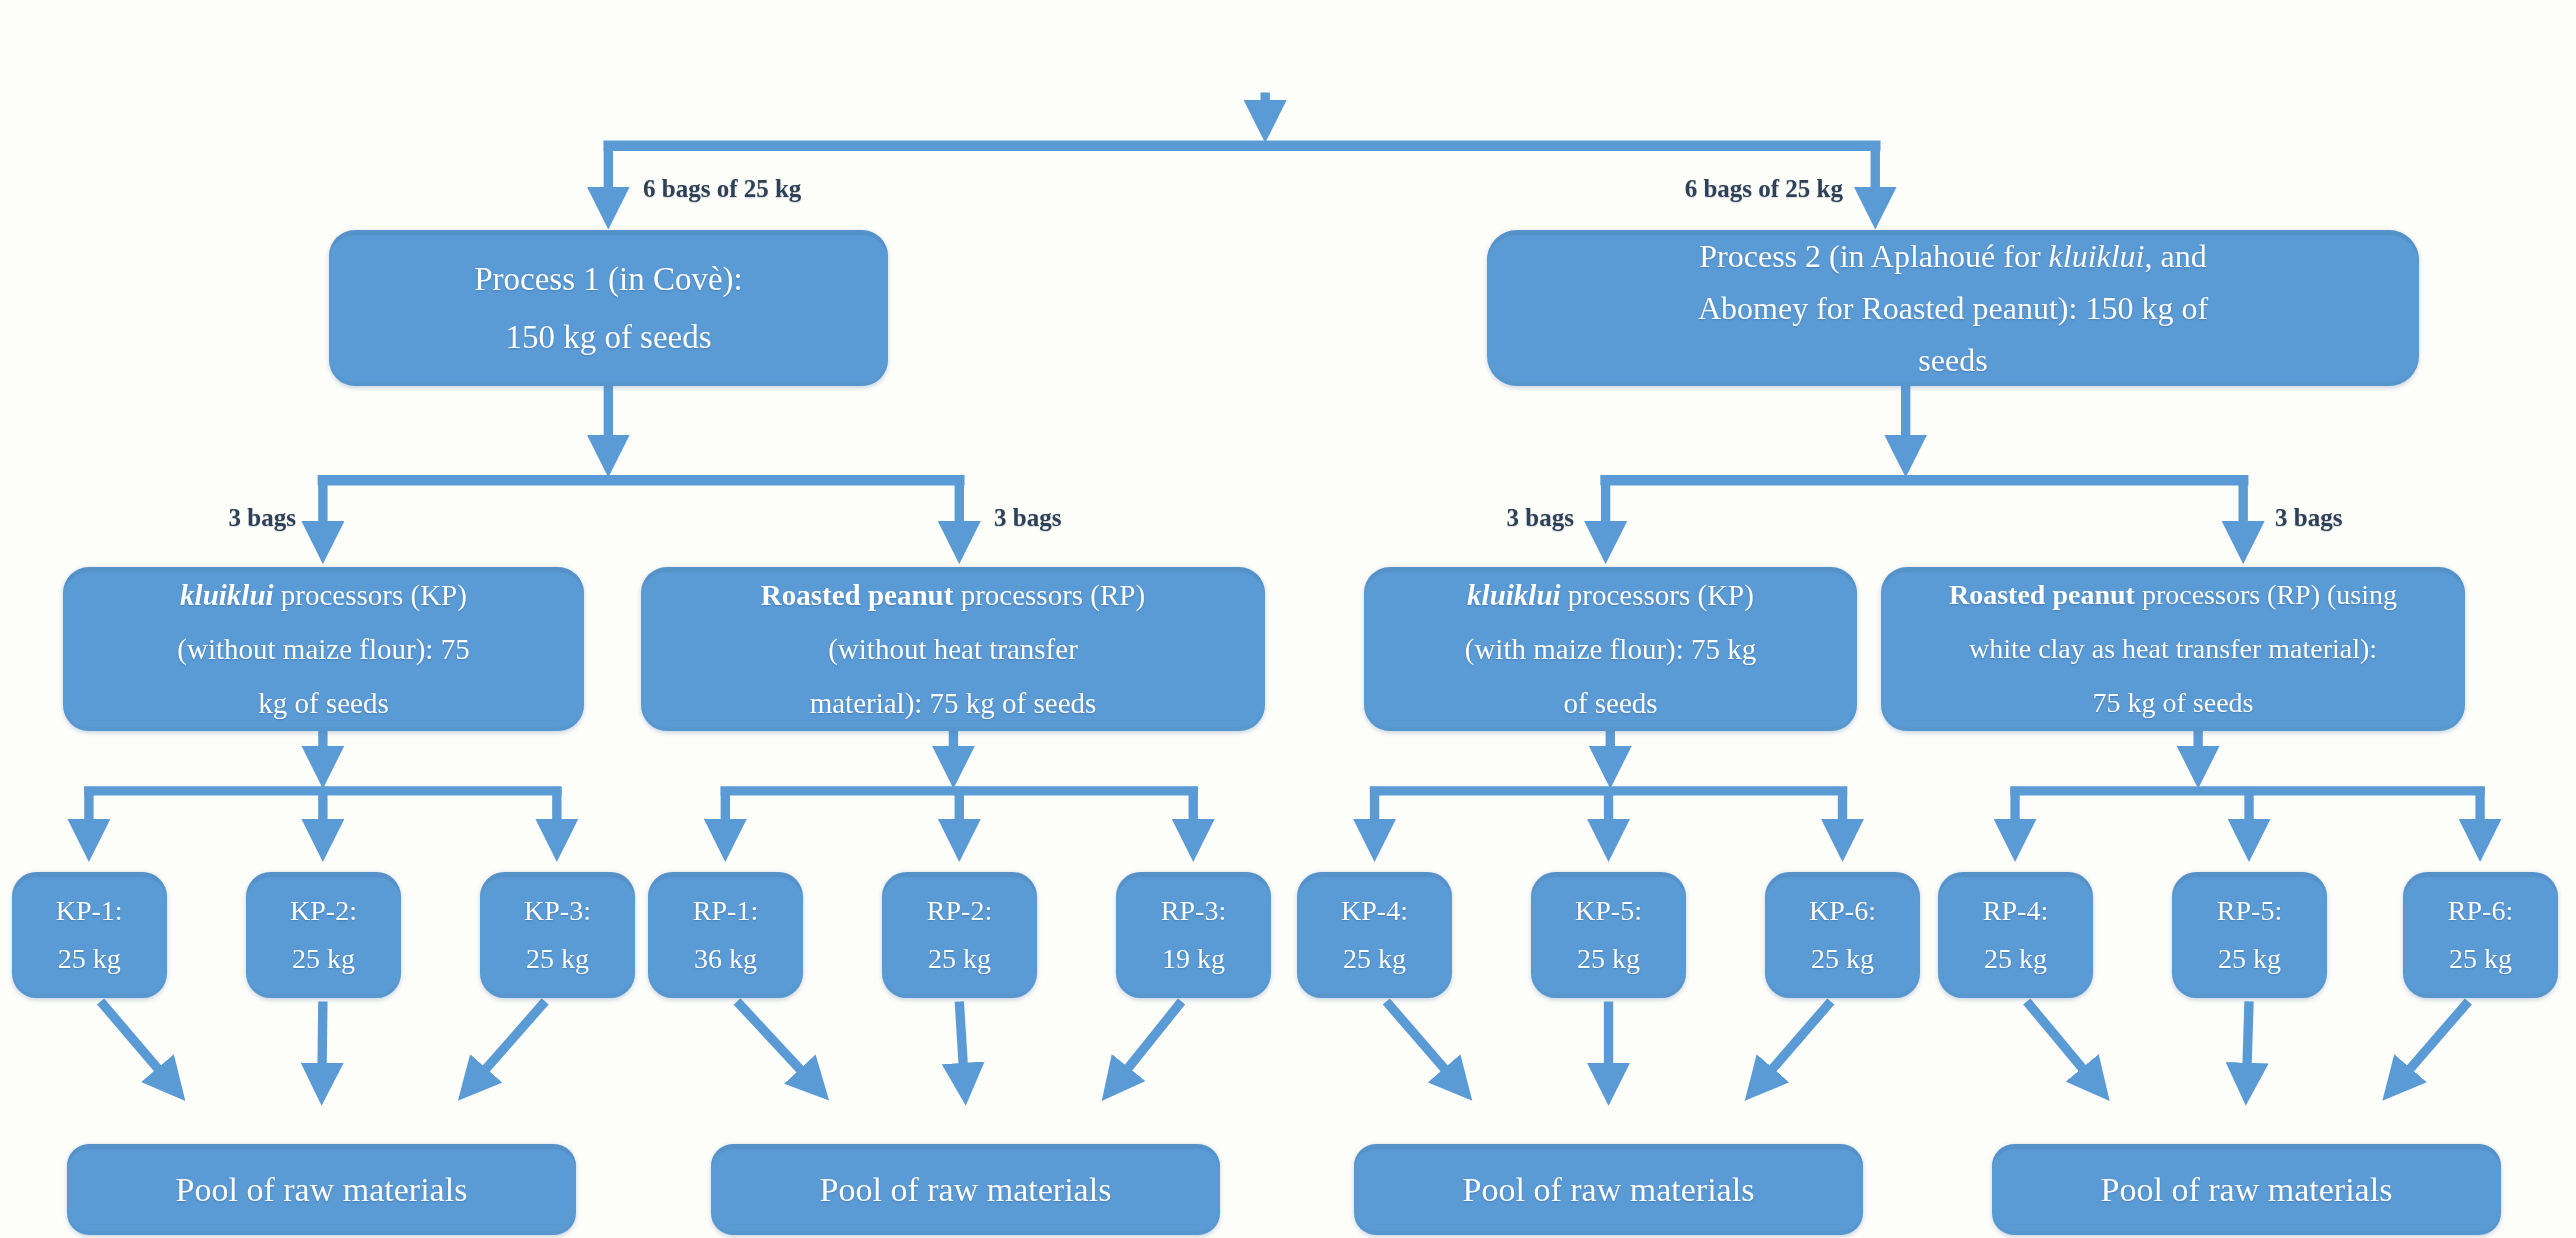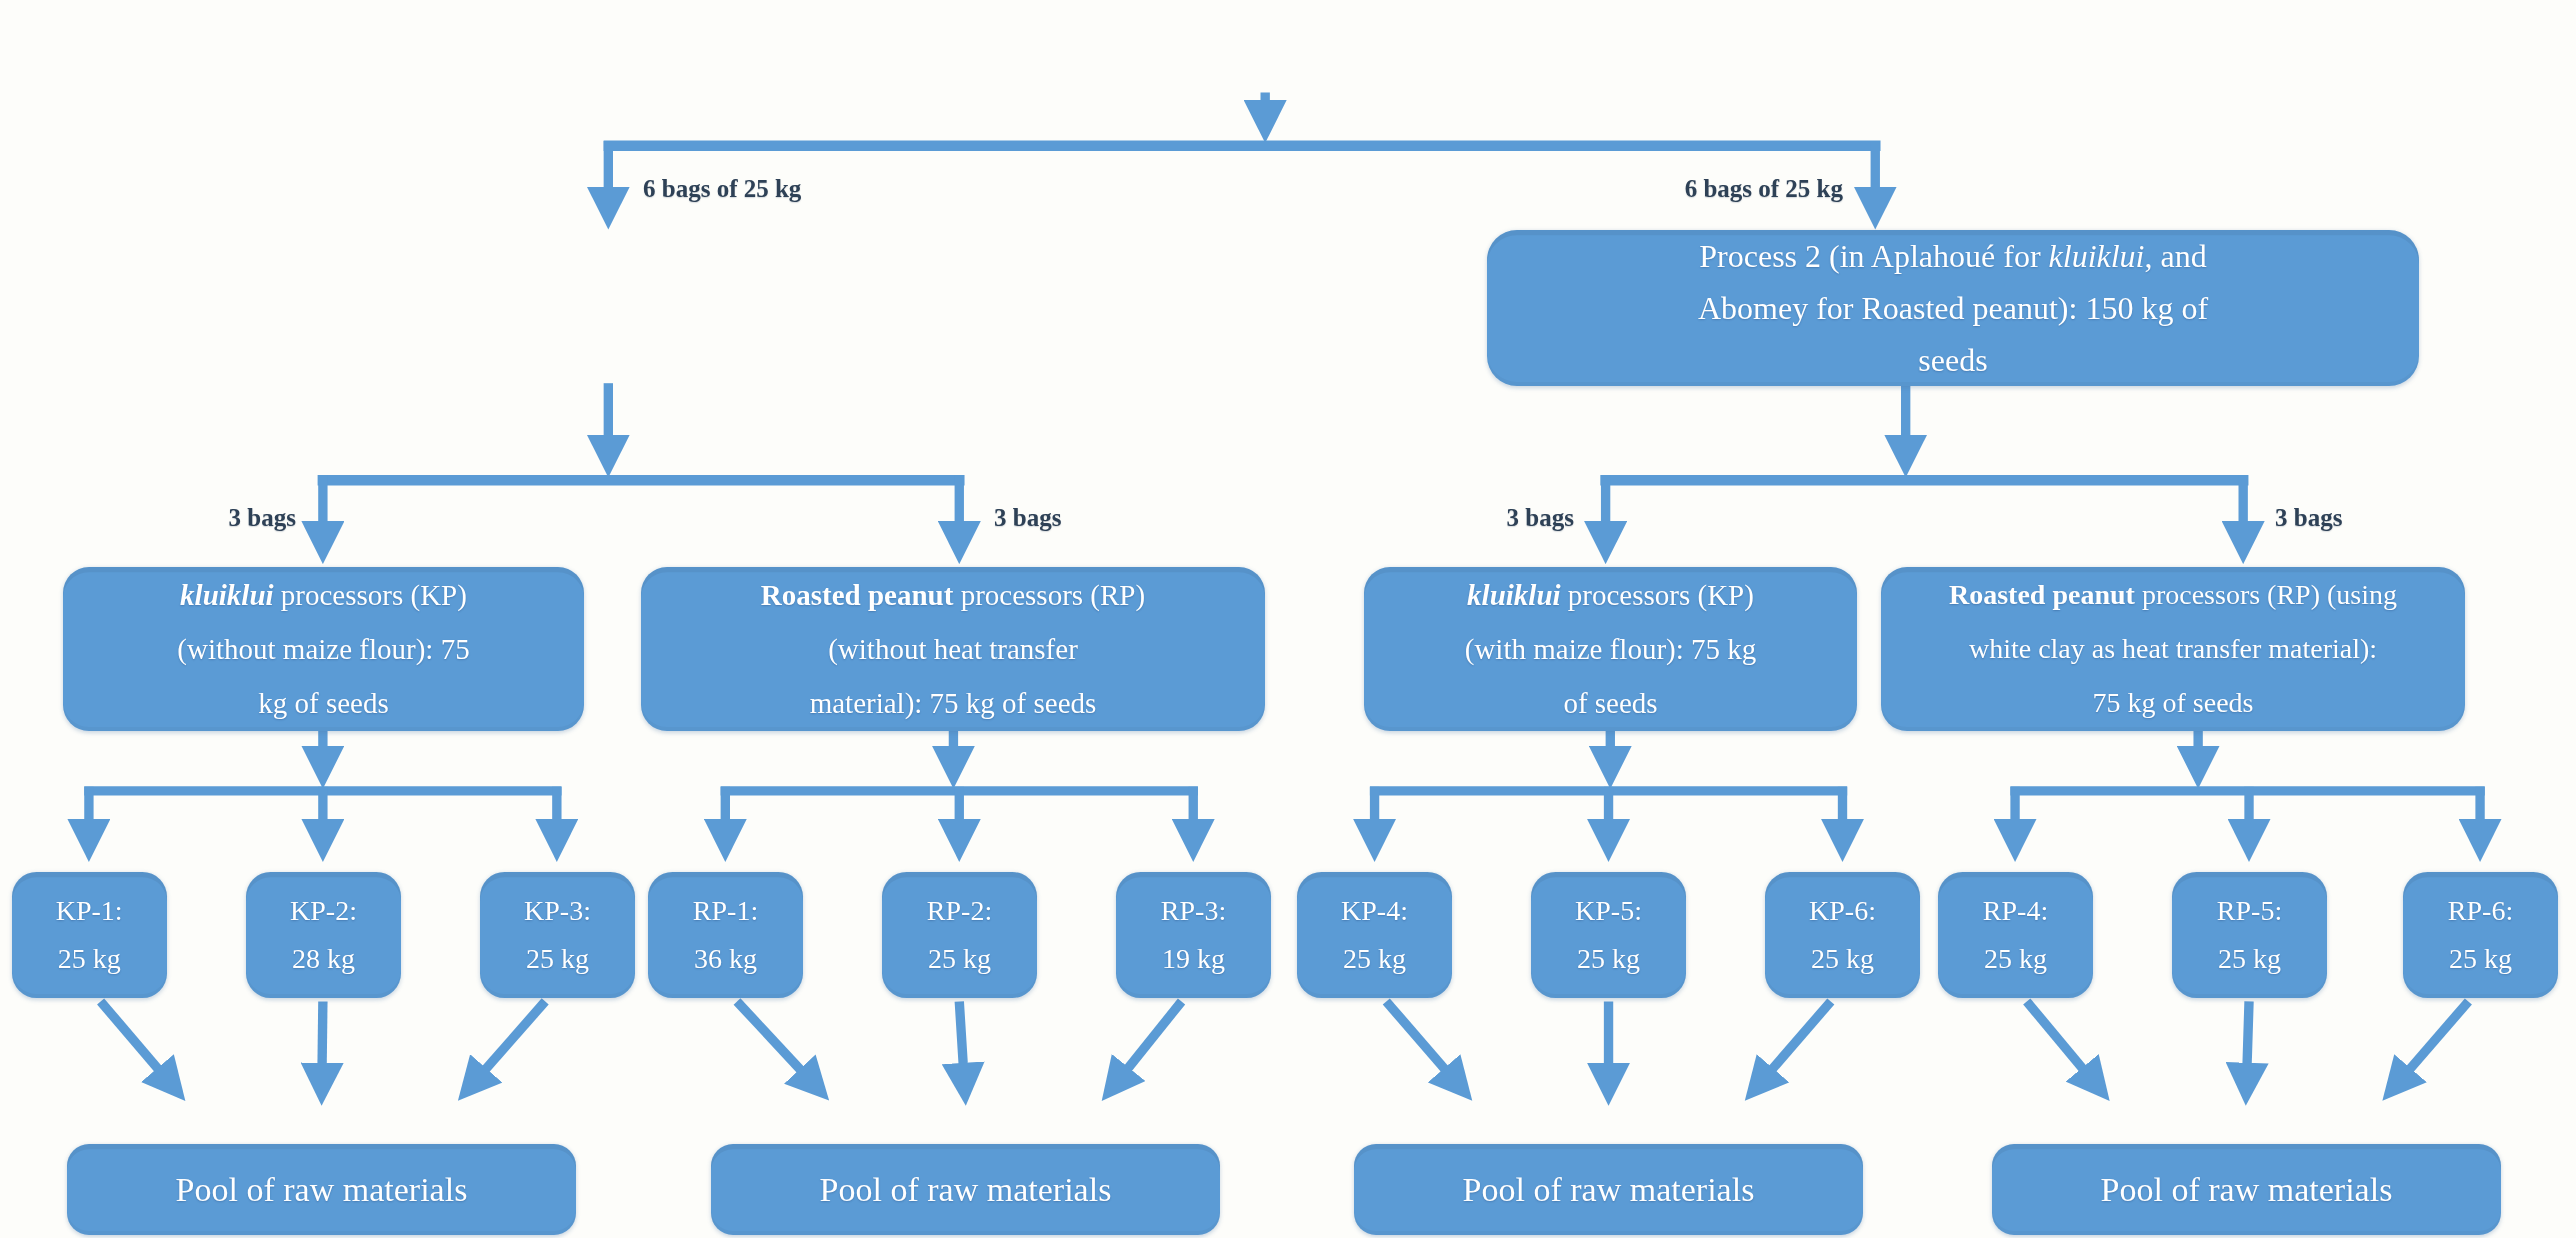--- a/index.html
+++ b/index.html
@@ -106,41 +106,43 @@
     <line class="fl" x1="2370" y1="1712" x2="2505" y2="1868" marker-end="url(#ah)"></line>
     <line class="fl" x1="2750" y1="1712" x2="2750" y2="1872" marker-end="url(#ah)"></line>
     <line class="fl" x1="3130" y1="1712" x2="2995" y2="1868" marker-end="url(#ah)"></line>
 
     <line class="fl" x1="3465" y1="1712" x2="3595" y2="1868" marker-end="url(#ah)"></line>
     <line class="fl" x1="3845" y1="1712" x2="3840" y2="1872" marker-end="url(#ah)"></line>
     <line class="fl" x1="4220" y1="1712" x2="4085" y2="1868" marker-end="url(#ah)"></line>
   </svg>
 
 
+  <div class="node n-p1"><span><span>Process 1 (in Covè):
+150 kg of  seeds</span></span></div>
   <div class="node n-p2"><span><span>Process 2 (in Aplahoué for </span><span style="font-style: italic;">kluiklui</span><span>, and
 Abomey for Roasted peanut): 150 kg of
 seeds</span></span></div>
 
   <div class="node n-kpl"><span><span style="font-weight: 700; font-style: italic;">kluiklui</span><span> processors (KP)
 (without maize flour): 75
 kg of  seeds</span></span></div>
   <div class="node n-rpl"><span><span style="font-weight: 700;">Roasted peanut</span><span> processors (RP)
 (without heat transfer
 material): 75 kg of  seeds</span></span></div>
   <div class="node n-kpr"><span><span style="font-weight: 700; font-style: italic;">kluiklui</span><span> processors (KP)
 (with maize flour): 75 kg
 of  seeds</span></span></div>
   <div class="node n-rpr"><span><span style="font-weight: 700;">Roasted peanut</span><span> processors (RP) (using
 white clay as heat transfer material):
 75 kg of  seeds</span></span></div>
 
   <div class="node leaf" style="left:11.7px"><span>KP-1:
 25 kg</span></div>
   <div class="node leaf" style="left:246px"><span>KP-2:
-28 kg</span></div>
+25 kg</span></div>
   <div class="node leaf" style="left:480px"><span>KP-3:
 25 kg</span></div>
   <div class="node leaf" style="left:648px"><span>RP-1:
 36 kg</span></div>
   <div class="node leaf" style="left:882px"><span>RP-2:
 25 kg</span></div>
   <div class="node leaf" style="left:1116px"><span>RP-3:
 19 kg</span></div>
   <div class="node leaf" style="left:1297px"><span>KP-4:
 25 kg</span></div>

